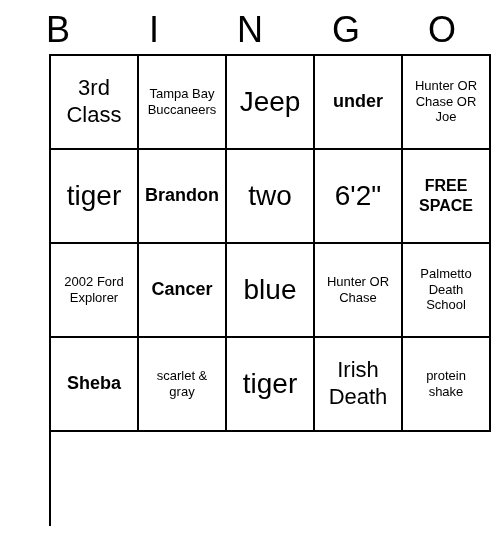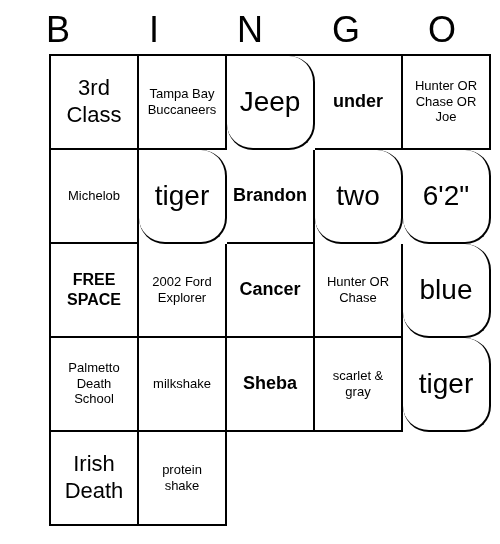--- a/index.html
+++ b/index.html
@@ -48,21 +48,20 @@
       text-align: center;
       padding: 4px;
       font-size: 13px;
       line-height: 1.2;
     }
     .bingo-cell.large-text {
       font-size: 22px;
     }
     .bingo-cell.xlarge-text {
       font-size: 28px;
-      border-radius: 26px;
     }
     .bingo-cell.free-space {
       font-size: 16px;
       font-weight: bold;
     }
     .bingo-cell.medium-text {
       font-size: 18px;
       font-weight: bold;
     }
   </style>
@@ -76,30 +75,28 @@
     <div class="bingo-header-letter">G</div>
     <div class="bingo-header-letter">O</div>
   </div>
 
 <div class="bingo-grid">
 <div class="bingo-cell large-text">3rd Class</div>
     <div class="bingo-cell">Tampa Bay Buccaneers</div>
     <div class="bingo-cell xlarge-text">Jeep</div>
     <div class="bingo-cell medium-text">under</div>
     <div class="bingo-cell">Hunter OR Chase OR Joe</div>
-    <div class="bingo-cell">Michelob</div>
     <div class="bingo-cell xlarge-text">tiger</div>
     <div class="bingo-cell medium-text">Brandon</div>
     <div class="bingo-cell xlarge-text">two</div>
     <div class="bingo-cell xlarge-text">6'2"</div>
     <div class="bingo-cell free-space">FREE SPACE</div>
     <div class="bingo-cell">2002 Ford Explorer</div>
     <div class="bingo-cell medium-text">Cancer</div>
+    <div class="bingo-cell xlarge-text">blue</div>
     <div class="bingo-cell">Hunter OR Chase</div>
-    <div class="bingo-cell xlarge-text">blue</div>
     <div class="bingo-cell">Palmetto Death School</div>
-    <div class="bingo-cell">milkshake</div>
     <div class="bingo-cell medium-text">Sheba</div>
     <div class="bingo-cell">scarlet &amp; gray</div>
     <div class="bingo-cell xlarge-text">tiger</div>
     <div class="bingo-cell large-text">Irish Death</div>
     <div class="bingo-cell">protein shake</div>
   </div>
 
 </body></html>

